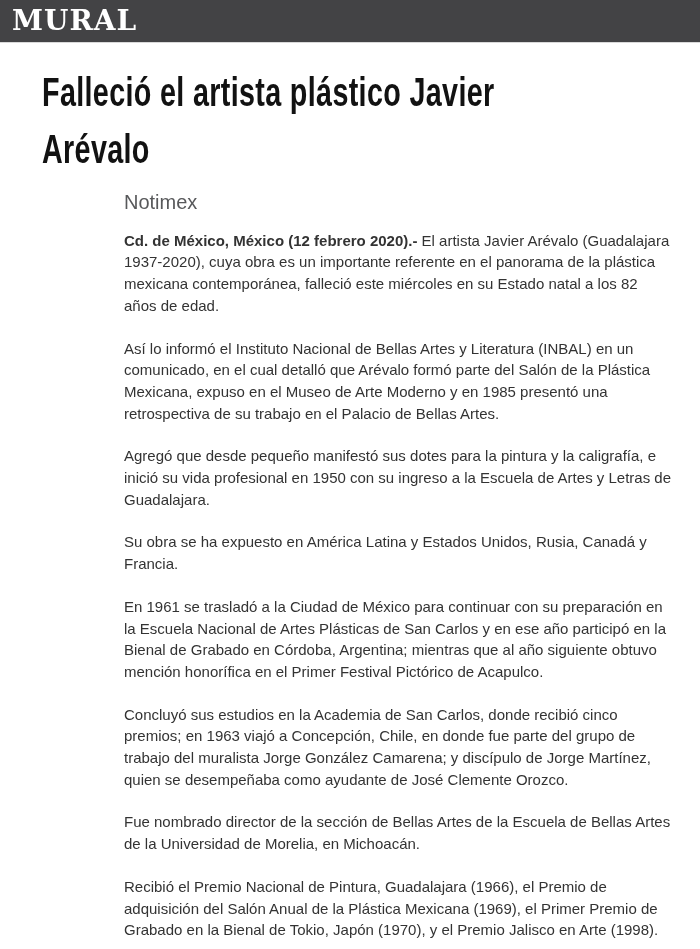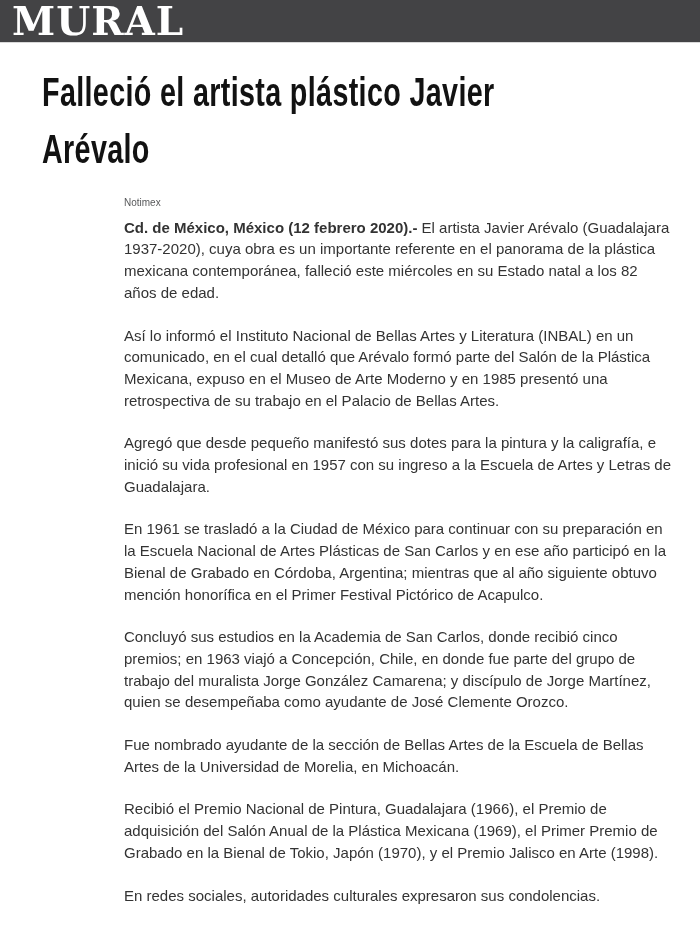--- a/index.html
+++ b/index.html
@@ -21,21 +21,21 @@
     background: #434345;
     height: 42px;
     width: 100%;
     border-bottom: 1px solid #d9d9d9;
     display: flex;
     align-items: center;
   }
   .logo {
     font-family: "DejaVu Serif", serif;
     font-weight: bold;
-    font-size: 39px;
+    font-size: 28px;
     line-height: 1;
     color: #ffffff;
     letter-spacing: 1px;
     margin-left: 12px;
     cursor: pointer;
     user-select: none;
   }
 
   
   .headline-wrap {
@@ -60,25 +60,25 @@
   
   .article-col {
     margin-left: 124px;
     width: 549px;
     color: #333333;
     font-size: 15px;
     line-height: 21.7px;
   }
   .byline {
     color: #58595b;
-    font-size: 10px;
+    font-size: 20px;
     margin: 10px 0 1px 0;
   }
   .para {
-    margin: 3px 0 21px 0;
+    margin: 16px 0 21px 0;
   }
   .para strong {
     color: #333333;
   }
 </style>
 </head>
 <body>
 
 <header class="topbar">
   <div class="logo">MURAL</div>
@@ -88,21 +88,22 @@
   <h1 class="headline">Falleció el artista plástico Javier
 Arévalo</h1>
 </div>
 
 <main class="article-col">
   <div class="byline">Notimex</div>
 
   <div>
       <p class="para"><strong>Cd. de México, México (12 febrero 2020).-</strong> El artista Javier Arévalo (Guadalajara 1937-2020), cuya obra es un importante referente en el panorama de la plástica mexicana contemporánea, falleció este miércoles en su Estado natal a los 82 años de edad.</p>
       <p class="para">Así lo informó el Instituto Nacional de Bellas Artes y Literatura (INBAL) en un comunicado, en el cual detalló que Arévalo formó parte del Salón de la Plástica Mexicana, expuso en el Museo de Arte Moderno y en 1985 presentó una retrospectiva de su trabajo en el Palacio de Bellas Artes.</p>
-      <p class="para">Agregó que desde pequeño manifestó sus dotes para la pintura y la caligrafía, e inició su vida profesional en 1957 con su ingreso a la Escuela de Artes y Letras de Guadalajara.</p>
+      <p class="para">Agregó que desde pequeño manifestó sus dotes para la pintura y la caligrafía, e inició su vida profesional en 1950 con su ingreso a la Escuela de Artes y Letras de Guadalajara.</p>
+      <p class="para">Su obra se ha expuesto en América Latina y Estados Unidos, Rusia, Canadá y Francia.</p>
       <p class="para">En 1961 se trasladó a la Ciudad de México para continuar con su preparación en la Escuela Nacional de Artes Plásticas de San Carlos y en ese año participó en la Bienal de Grabado en Córdoba, Argentina; mientras que al año siguiente obtuvo mención honorífica en el Primer Festival Pictórico de Acapulco.</p>
       <p class="para">Concluyó sus estudios en la Academia de San Carlos, donde recibió cinco premios; en 1963 viajó a Concepción, Chile, en donde fue parte del grupo de trabajo del muralista Jorge González Camarena; y discípulo de Jorge Martínez, quien se desempeñaba como ayudante de José Clemente Orozco.</p>
-      <p class="para">Fue nombrado ayudante de la sección de Bellas Artes de la Escuela de Bellas Artes de la Universidad de Morelia, en Michoacán.</p>
+      <p class="para">Fue nombrado director de la sección de Bellas Artes de la Escuela de Bellas Artes de la Universidad de Morelia, en Michoacán.</p>
       <p class="para">Recibió el Premio Nacional de Pintura, Guadalajara (1966), el Premio de adquisición del Salón Anual de la Plástica Mexicana (1969), el Primer Premio de Grabado en la Bienal de Tokio, Japón (1970), y el Premio Jalisco en Arte (1998).</p>
       <p class="para">En redes sociales, autoridades culturales expresaron sus condolencias.</p>
     </div>
 
 </main>
 
 </body></html>

